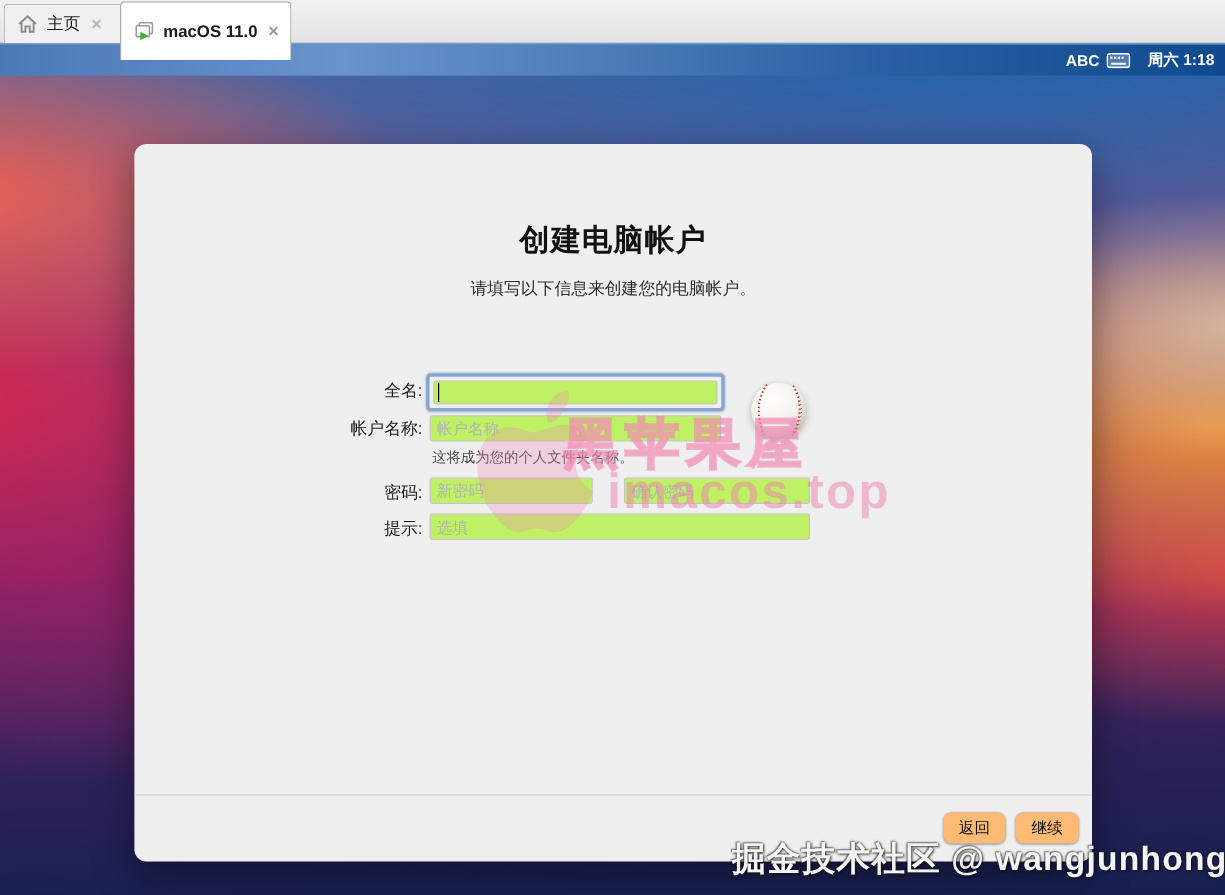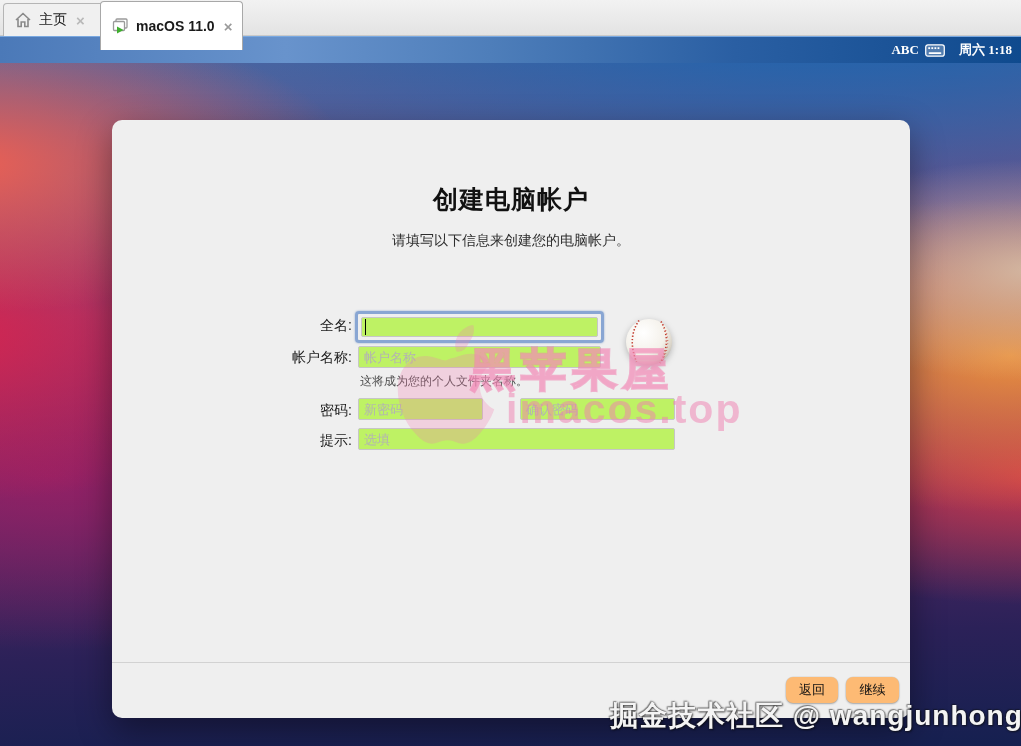--- a/index.html
+++ b/index.html
@@ -32,21 +32,21 @@
       radial-gradient(ellipse 60% 35% at 5% 62%, rgba(160,30,100,0.8) 0%, rgba(160,30,100,0) 70%),
       radial-gradient(ellipse 110% 52% at 82% -6%, rgba(23,100,176,1) 0%, rgba(23,100,176,0) 78%),
       linear-gradient(178deg, #56699f 0%, #8c3f74 38%, #5d2a67 62%, #2b2158 84%, #152050 100%);
   }
 
   
   .menubar { position:absolute; left:0; top:36px; width:1021px; height:27px;
     background:linear-gradient(90deg,#4b79b8 0%,#6893cc 28%,#4e7eba 48%,#2a5fa3 72%,#0f4a8e 100%);
     border-top:1px solid #79a8e0; display:flex; align-items:center; justify-content:flex-end;
     color:#ffffff; font-size:13px; font-weight:bold; padding-right:9px; gap:14px; }
-  .mb-item { display:flex; align-items:center; gap:6px;font-family:Liberation Serif, serif; }
+  .mb-item { display:flex; align-items:center; gap:6px; }
 
   
   .dialog { position:absolute; left:112px; top:120px; width:798px; height:598px;
     background:#efefef; border-radius:10px; box-shadow:0 12px 34px rgba(0,0,0,0.4);
     z-index:3; }
   .dlg-title { position:absolute; left:0; top:63px; width:100%; text-align:center;
     font-size:25px; font-weight:bold; color:#111; letter-spacing:1px; }
   .dlg-sub { position:absolute; left:0; top:112px; width:100%; text-align:center;
     font-size:14px; color:#2e2e2e; }
 
@@ -138,21 +138,21 @@
   <div class="flabel" style="left:0; top:282px;">密码:</div>
   <div class="flabel" style="left:0; top:312px;">提示:</div>
 
   <input class="ffield" style="left: 249px; top: 197px; width: 237px; height: 20px;" value="">
   <div class="focus-ring" style="left:243px; top:191px; width:249px; height:32px;"></div>
   <div class="caret" style="left:253px; top:199px;"></div>
 
   <input class="ffield" style="left: 246px; top: 226px; width: 243px; height: 22px;" placeholder="帐户名称">
   <div class="fhint" style="left:248px; top:253px;">这将成为您的个人文件夹名称。</div>
 
-  <input class="ffield" style="left: 246px; top: 278px; width: 125px; height: 22px;" placeholder="新密码">
+  <input class="ffield" style="left: 246px; top: 278px; width: 136px; height: 22px; font-family: Liberation Serif, serif;" placeholder="新密码">
   <input class="ffield" style="left: 408px; top: 278px; width: 155px; height: 22px;" placeholder="确认密码">
 
   <input class="ffield" style="left: 246px; top: 308px; width: 317px; height: 22px;" placeholder="选填">
 
   <div class="avatar">
     <svg viewBox="0 0 48 48" width="48" height="48">
       <defs>
         <radialGradient id="ball" cx="38%" cy="30%" r="75%">
           <stop offset="0%" stop-color="#ffffff"></stop>
           <stop offset="62%" stop-color="#f4f1ea"></stop>

